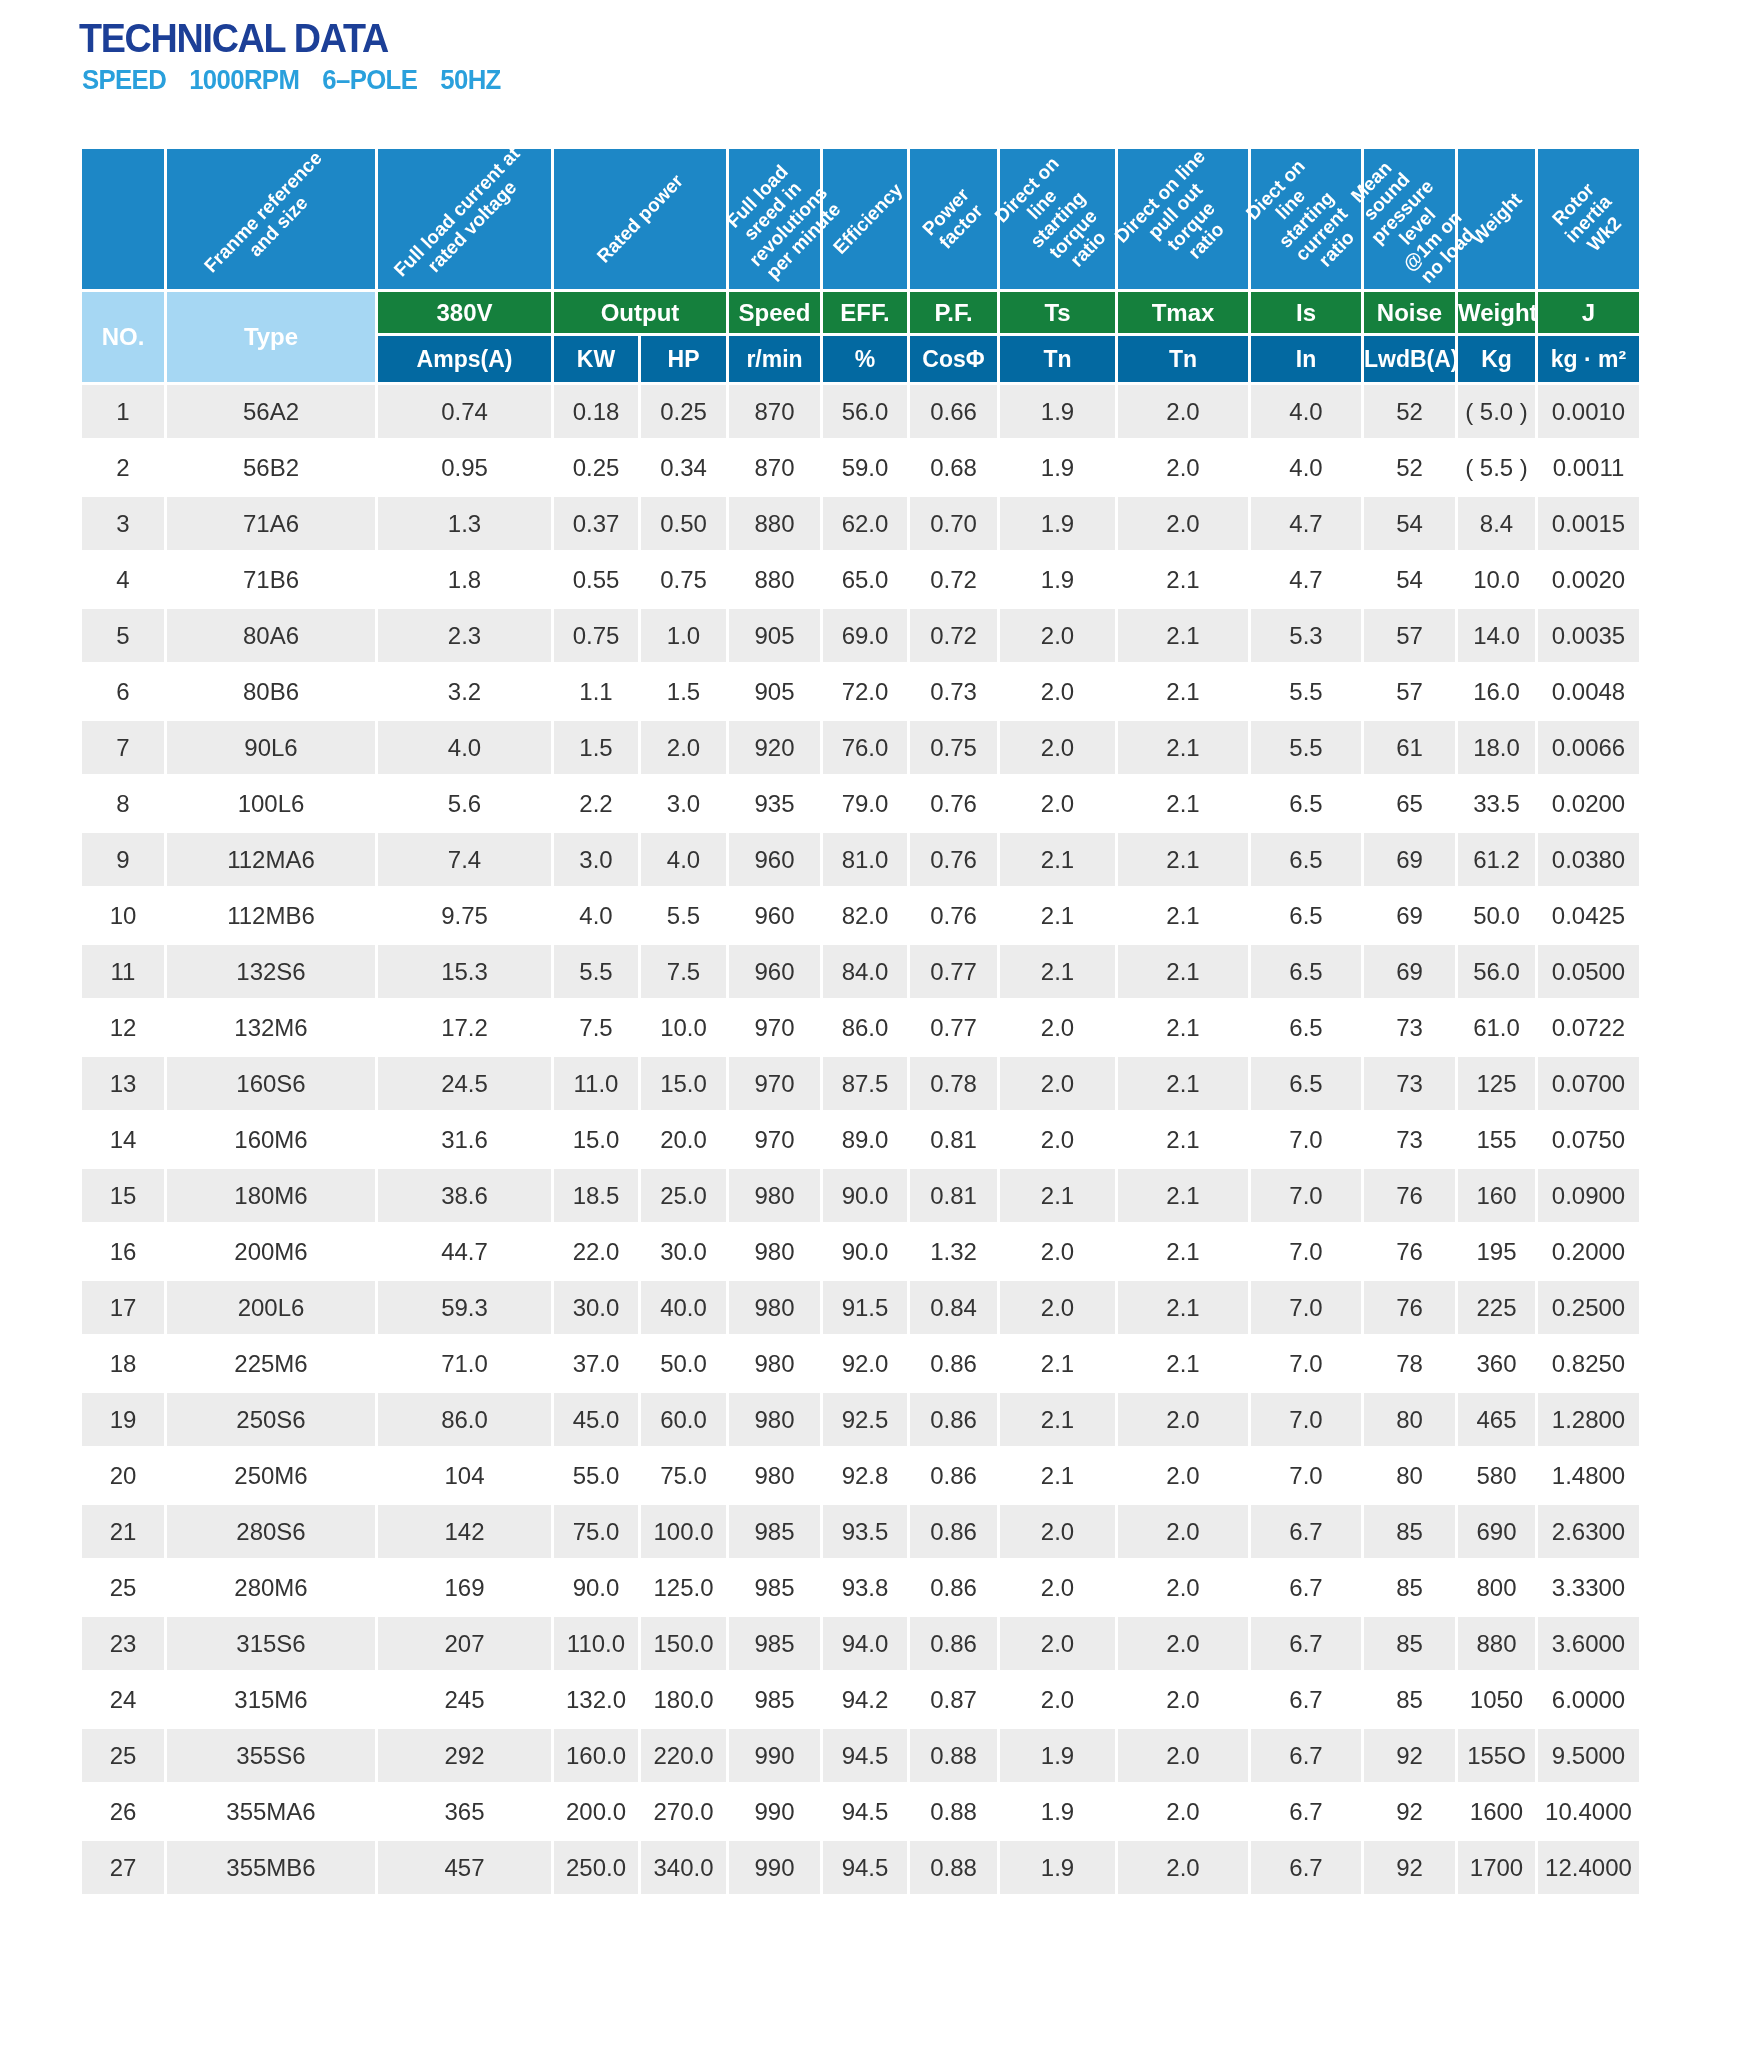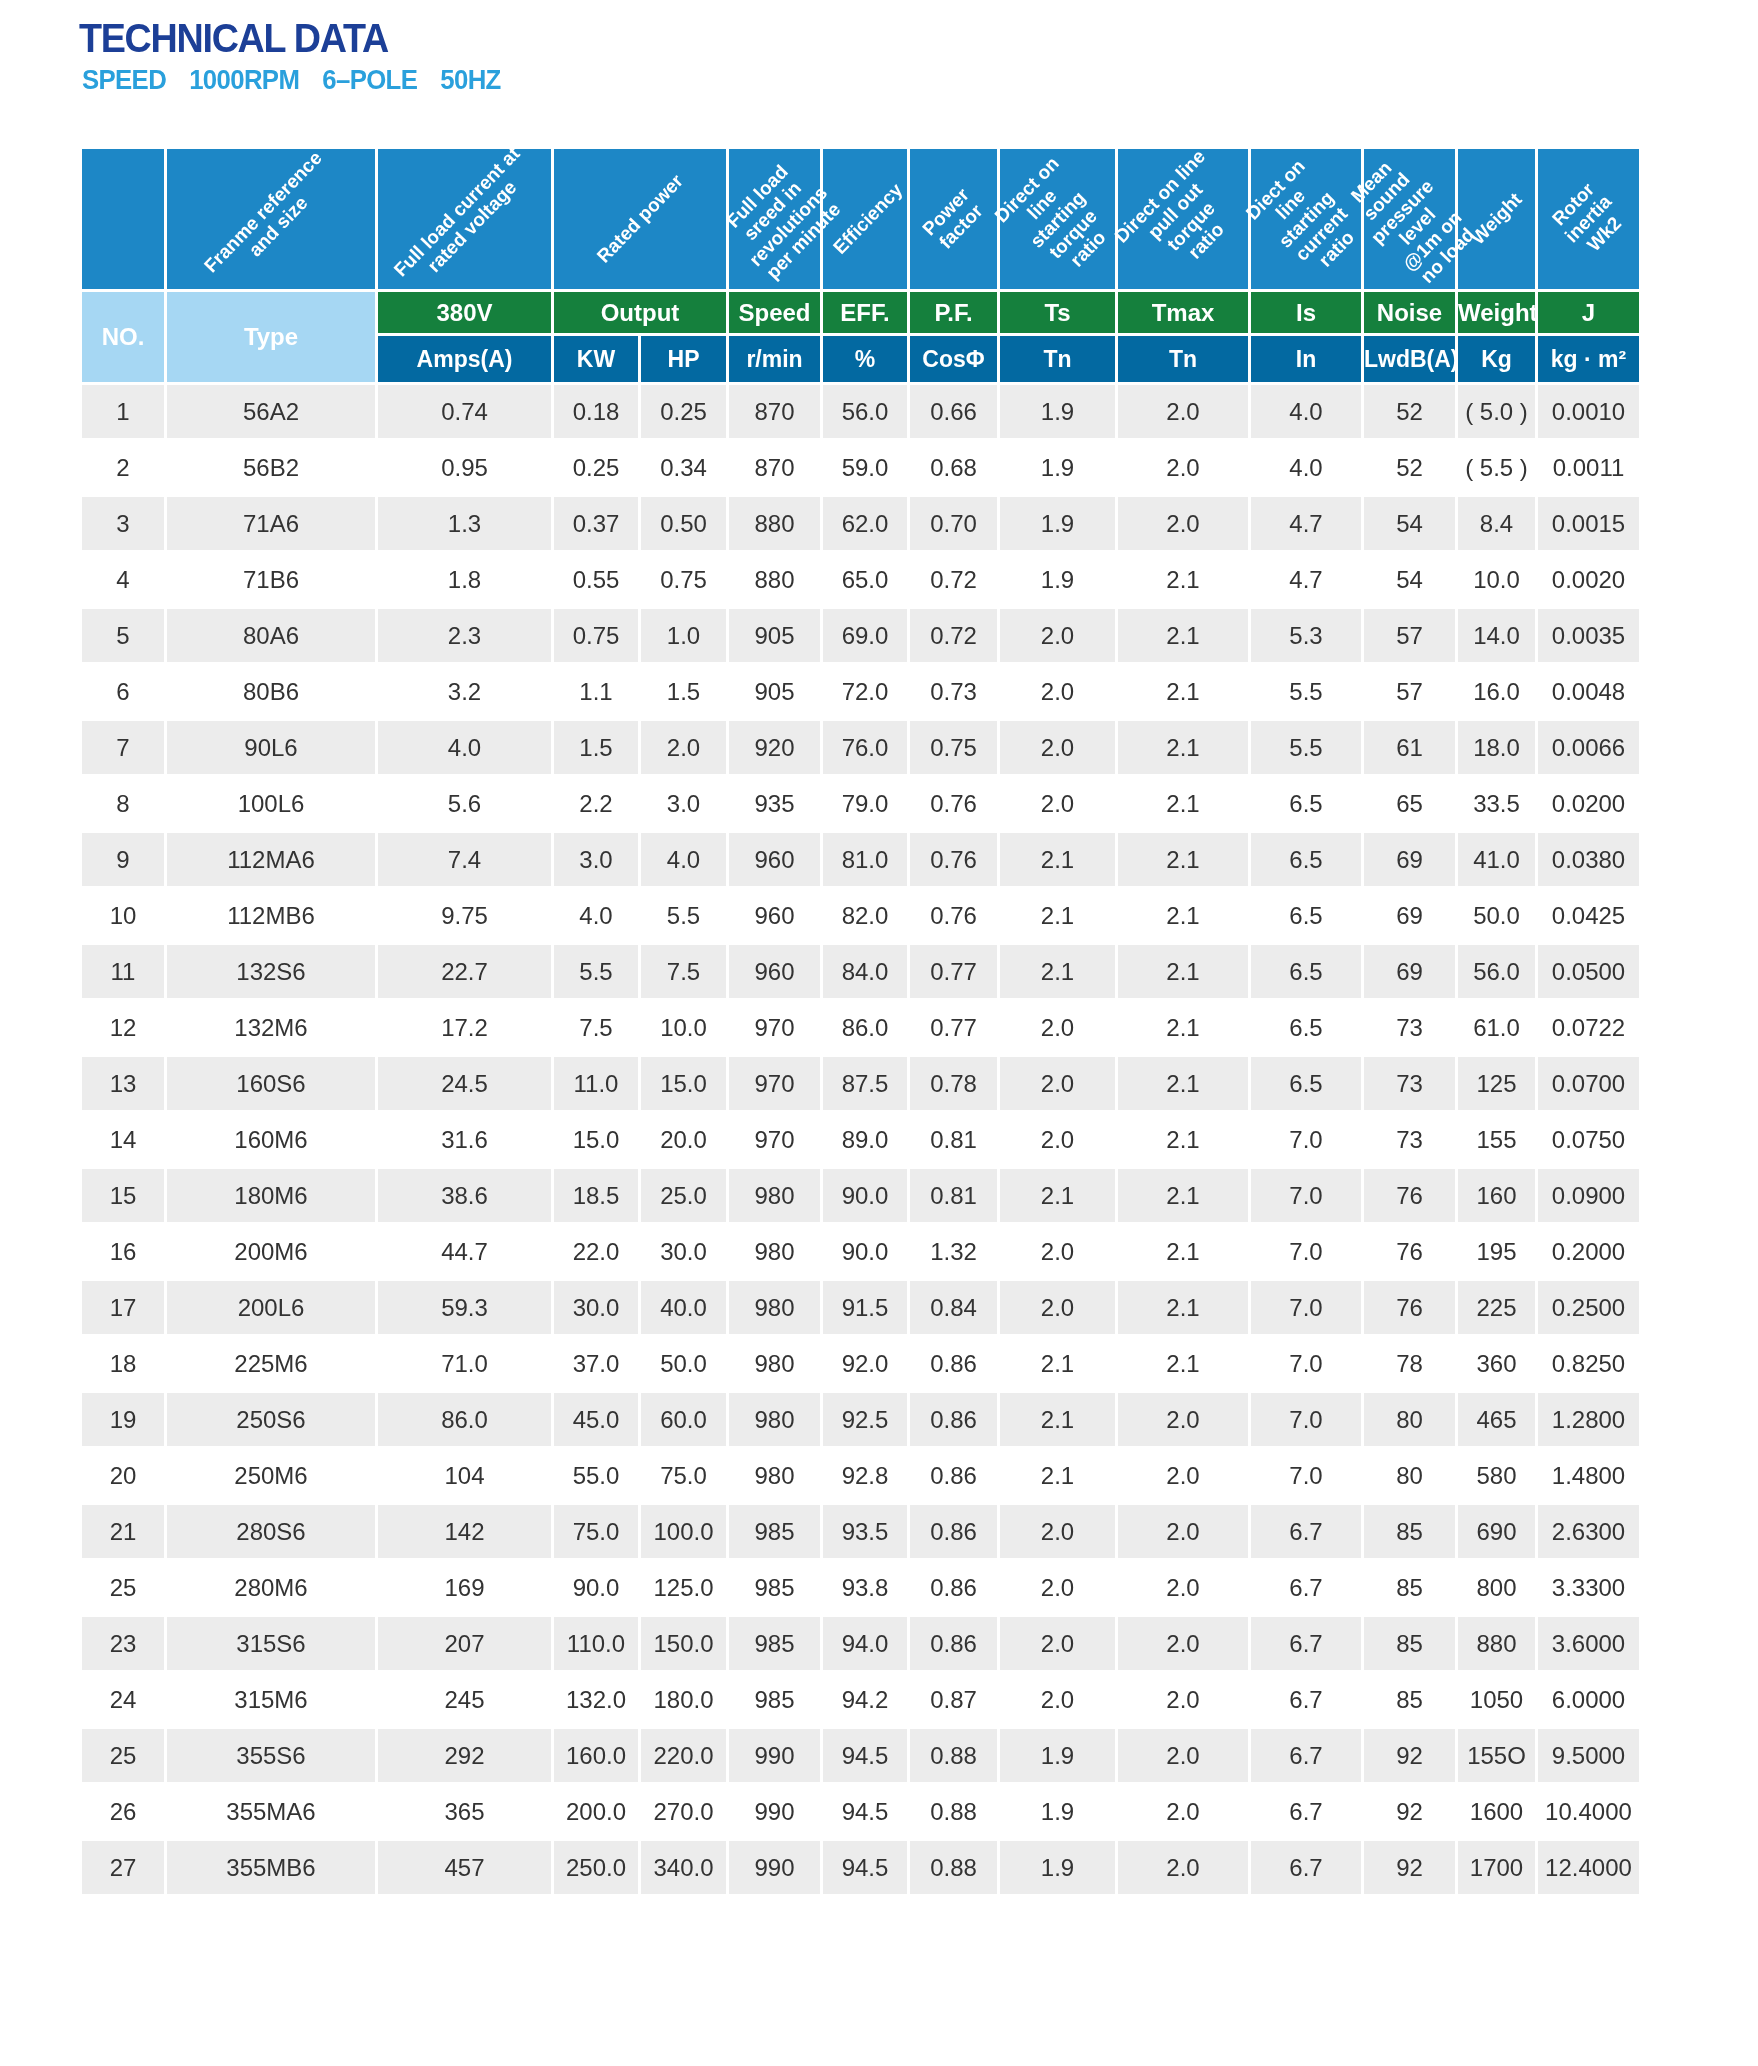--- a/index.html
+++ b/index.html
@@ -280,21 +280,21 @@
           <td>7.4</td>
           <td>3.0</td>
           <td>4.0</td>
           <td>960</td>
           <td>81.0</td>
           <td>0.76</td>
           <td>2.1</td>
           <td>2.1</td>
           <td>6.5</td>
           <td>69</td>
-          <td>41.0</td>
+          <td>61.2</td>
           <td>0.0380</td>
         </tr>
         <tr class="data">
           <td>10</td>
           <td>112MB6</td>
           <td>9.75</td>
           <td>4.0</td>
           <td>5.5</td>
           <td>960</td>
           <td>82.0</td>
@@ -302,21 +302,21 @@
           <td>2.1</td>
           <td>2.1</td>
           <td>6.5</td>
           <td>69</td>
           <td>50.0</td>
           <td>0.0425</td>
         </tr>
         <tr class="data odd">
           <td>11</td>
           <td>132S6</td>
-          <td>22.7</td>
+          <td>15.3</td>
           <td>5.5</td>
           <td>7.5</td>
           <td>960</td>
           <td>84.0</td>
           <td>0.77</td>
           <td>2.1</td>
           <td>2.1</td>
           <td>6.5</td>
           <td>69</td>
           <td>56.0</td>

